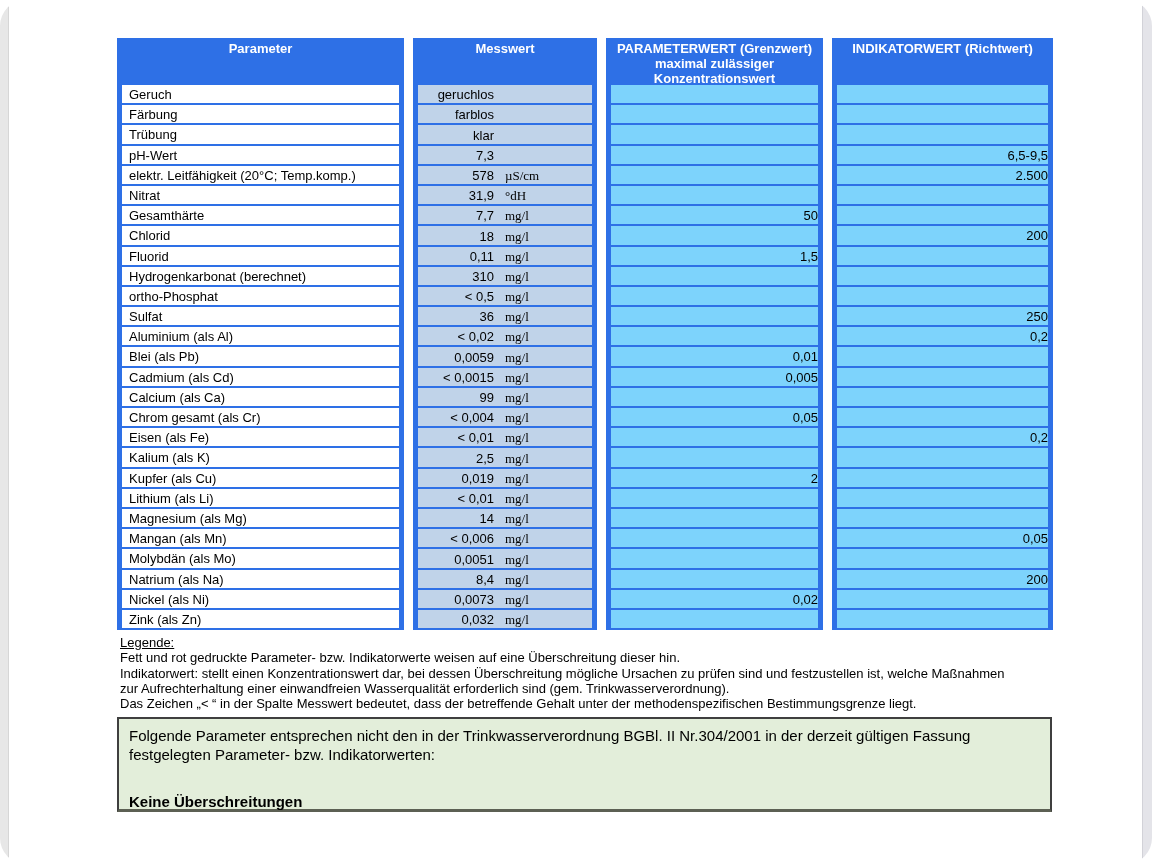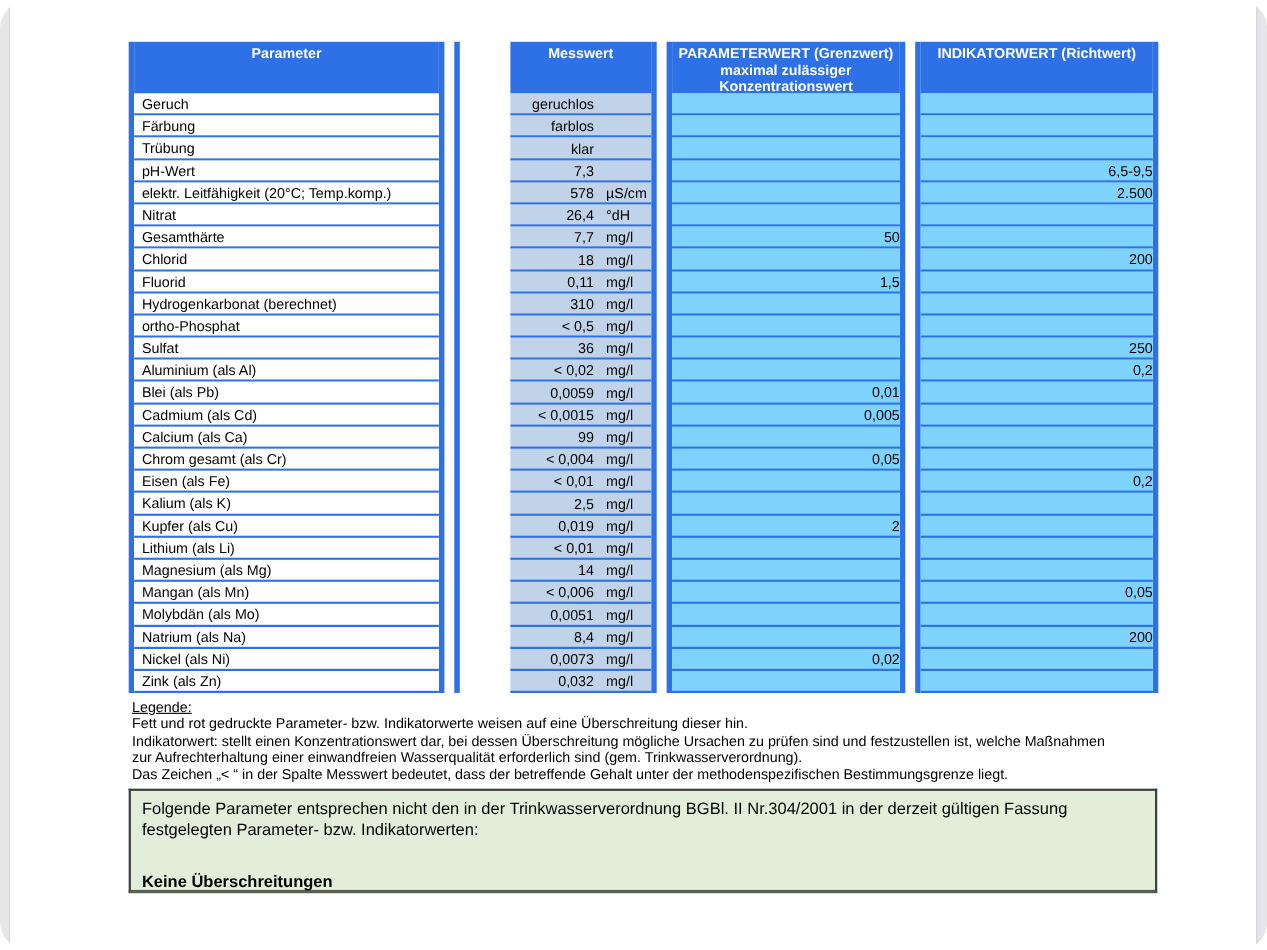--- a/index.html
+++ b/index.html
@@ -5,31 +5,31 @@
   html,body{margin:0;padding:0;}
   body{font-family:"Liberation Sans","DejaVu Sans",sans-serif;background:#fff;}
   #screen{position:relative;width:1152px;height:864px;background:#fff;overflow:hidden;border-radius:26px;}
   .edge-strip{position:absolute;top:0;height:864px;}
   #left-strip{left:0;width:8px;background:#e7e7e7;border-right:1px solid #d6d6d6;}
   #right-strip{right:0;width:9px;background:#e4e4e9;border-left:1px solid #d2d2d8;}
 
   #table-wrap{position:absolute;left:117px;top:38px;display:flex;column-gap:9px;}
   .colgroup{box-sizing:border-box;border-left:5px solid var(--blue);border-right:5px solid var(--blue);background:#fff;}
   .col-param{width:287px;}
-  .col-mess{width:184px;padding-left:46px;}
+  .col-mess{width:184px;}
   .col-grenz{width:217px;}
   .col-richt{width:221px;}
   .colhead{height:47px;box-sizing:border-box;background:var(--blue);color:#fff;font-weight:bold;
            font-size:13px;line-height:15px;text-align:center;padding-top:3px;}
   .row{height:20.19px;box-sizing:border-box;border-bottom:2px solid var(--blue);
        font-size:13px;line-height:17px;padding-top:1px;overflow:hidden;white-space:nowrap;}
   .p-row{padding-left:7px;background:#fff;color:#000;}
   .m-row{background:#c0d3e9;display:flex;align-items:flex-end;}
   .m-row .val{display:inline-block;width:76px;text-align:right;}
-  .m-row .unit{display:inline-block;margin-left:11px;text-align:left;}
+  .m-row .unit{display:inline-block;margin-left:11px;text-align:left;font-family:Liberation Serif, serif;}
   .c-row{text-align:right;background:#7dd3fc;}
 
   #legend{position:absolute;left:120px;top:635px;width:925px;font-size:13px;line-height:15.3px;color:#000;}
   #legend .legend-title{text-decoration:underline;}
 
   #notice-box{position:absolute;left:117px;top:717px;width:935px;height:95px;box-sizing:border-box;
               background:#e3eeda;border:2px solid #3f3f3f;border-bottom:3px solid #5c6053;
               padding:7px 10px;font-size:15px;line-height:19px;color:#000;}
   #notice-result{font-weight:bold;margin-top:28px;}
   :root{--blue:#2e70e6;}
@@ -91,21 +91,21 @@
           </div>
           <div class="row m-row">
             <div class="val">7,3</div>
             <div class="unit"></div>
           </div>
           <div class="row m-row">
             <div class="val">578</div>
             <div class="unit">µS/cm</div>
           </div>
           <div class="row m-row">
-            <div class="val">26,4</div>
+            <div class="val">31,9</div>
             <div class="unit">°dH</div>
           </div>
           <div class="row m-row">
             <div class="val">7,7</div>
             <div class="unit">mg/l</div>
           </div>
           <div class="row m-row">
             <div class="val">18</div>
             <div class="unit">mg/l</div>
           </div>

